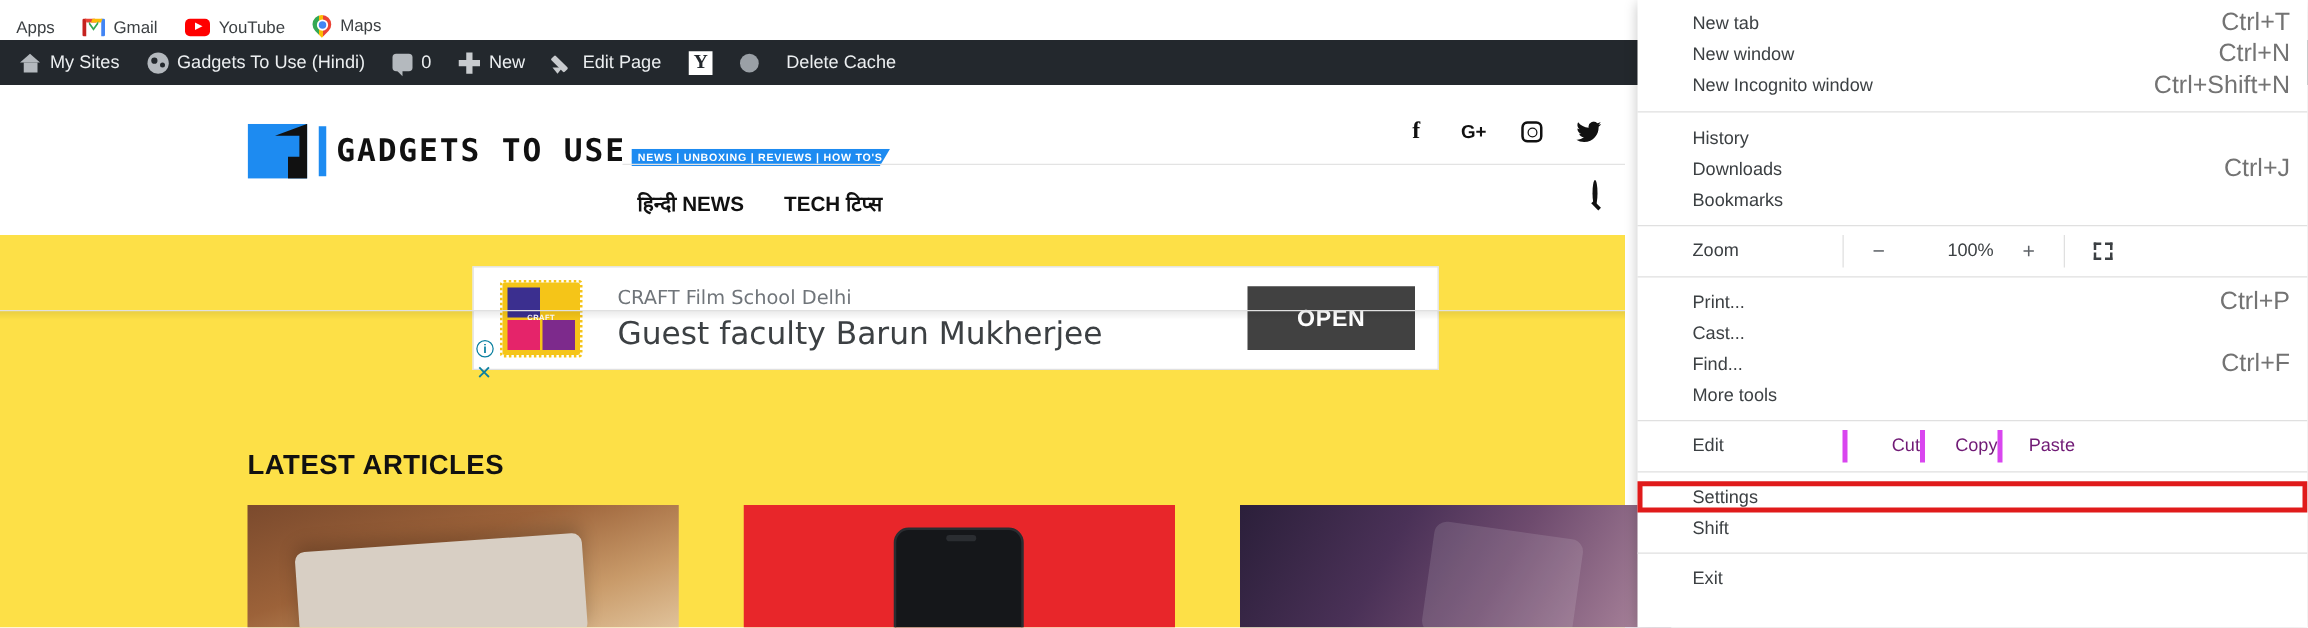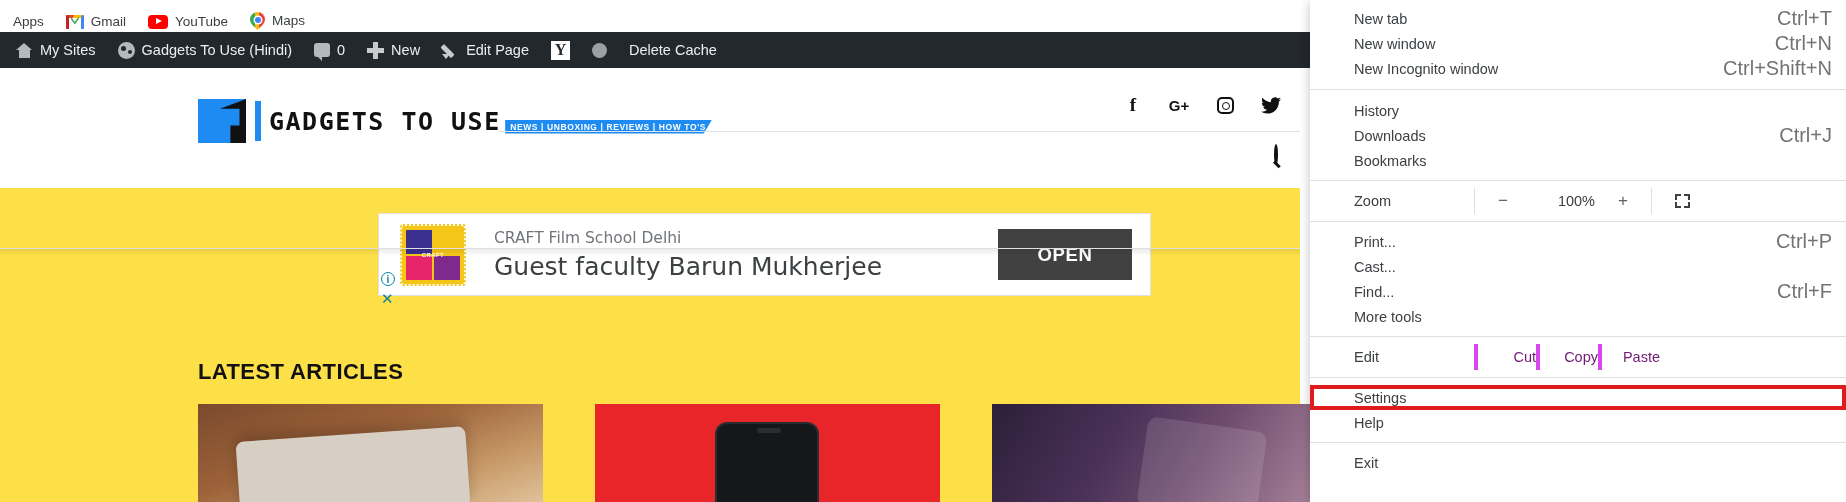--- a/index.html
+++ b/index.html
@@ -272,20 +272,24 @@
     </span>
     <span class="logo-bar"></span>
     <span class="logo-text">
       <span class="logo-title">GADGETS TO USE</span>
       <span class="logo-sub">NEWS | UNBOXING | REVIEWS | HOW TO'S</span>
     </span>
   </a>
 
   <div class="header-rule"></div>
 
+  <nav class="nav">
+    <a class="nav-item">हिन्दी NEWS</a>
+    <a class="nav-item">TECH टिप्स</a>
+  </nav>
 
   <div class="social">
     <a class="soc">
         <span class="soc-f">f</span>
       </a>
     <a class="soc">
         <span class="soc-g">G+</span>
       </a>
     <a class="soc">
         <span class="soc-ig"></span>
@@ -419,21 +423,21 @@
   <div class="sep tight"></div>
 
   <div class="settings-wrap">
     <div class="mi">
       <span class="t">Settings</span>
       <span class="k"></span>
     </div>
     <div class="hl"></div>
   </div>
   <div class="mi">
-    <span class="t">Help</span>
+    <span class="t">Shift</span>
     <span class="k"></span>
   </div>
 
   <div class="sep tight"></div>
 
   <div class="mi">
     <span class="t">Exit</span>
     <span class="k"></span>
   </div>
 </div>

